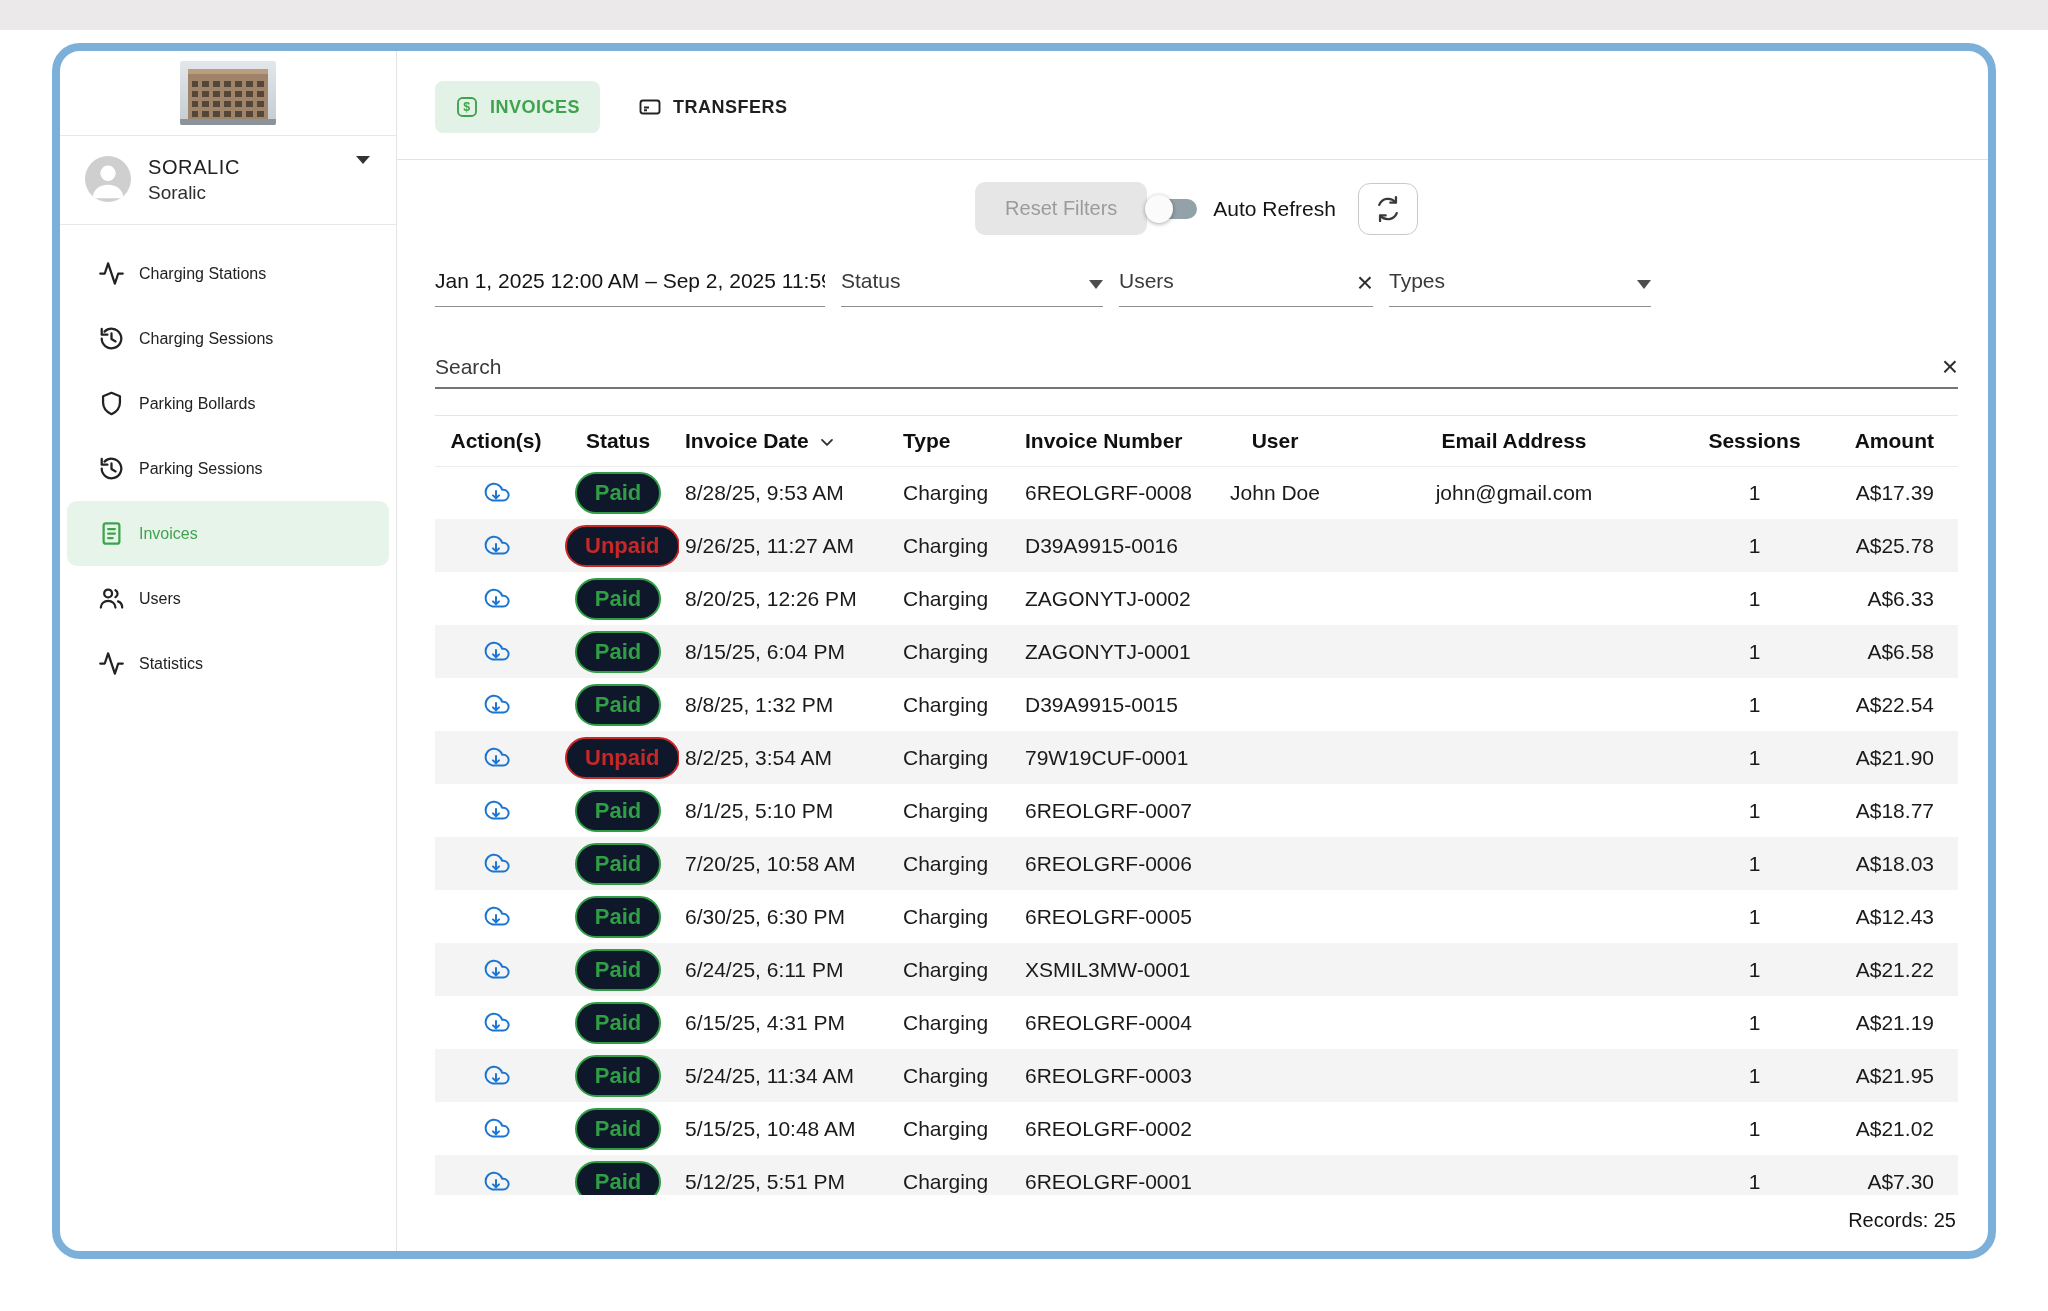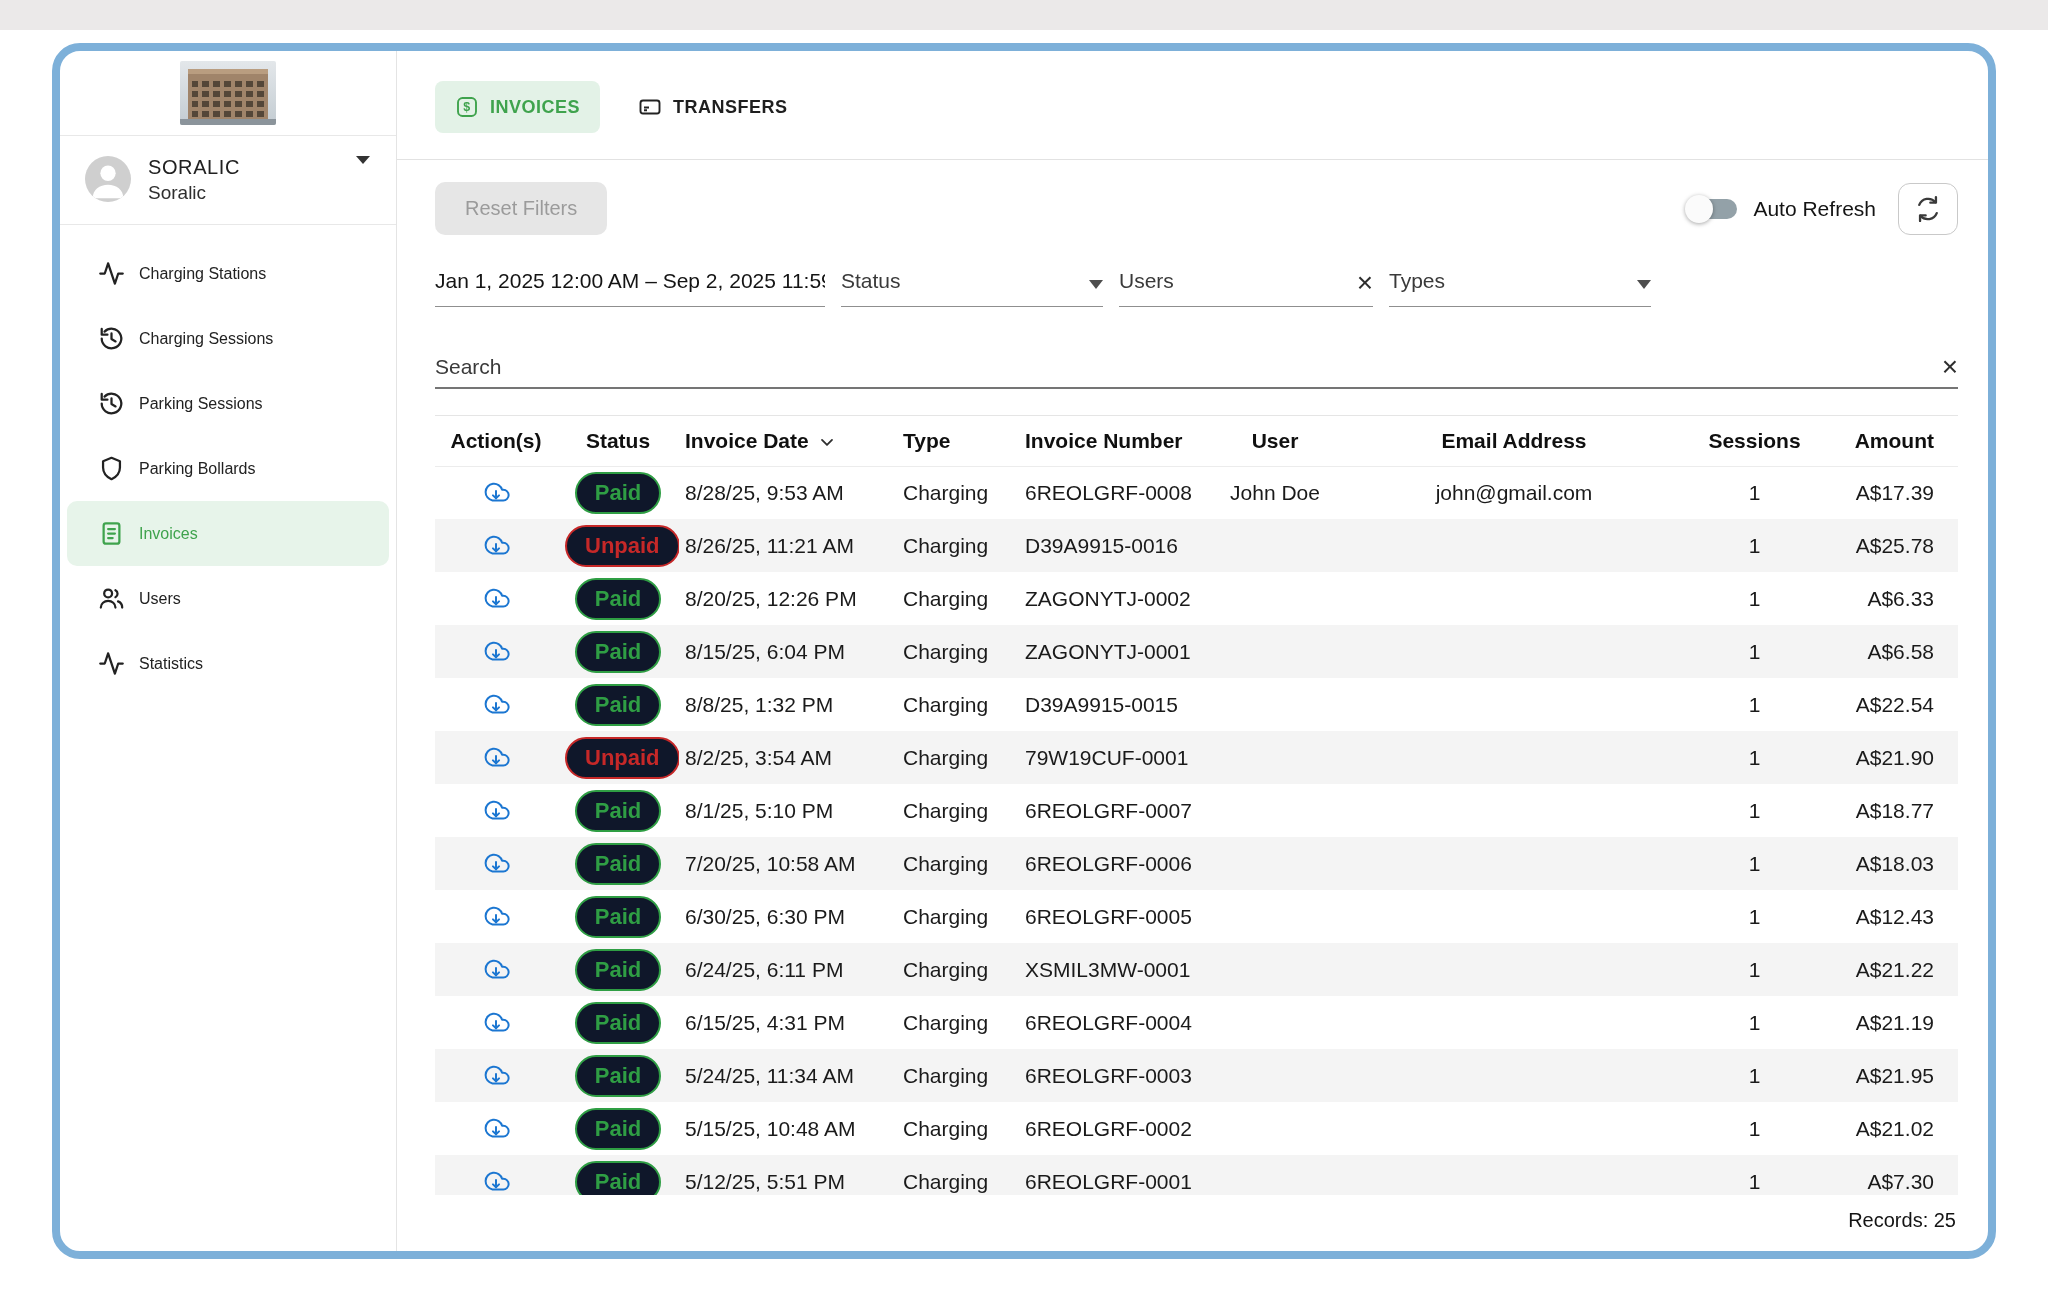--- a/index.html
+++ b/index.html
@@ -50,21 +50,21 @@
   .main { flex:1; padding:0 30px 0 38px; display:flex; flex-direction:column; }
 
   .tabbar { display:flex; align-items:center; gap:18px; padding-top:30px; }
   .tab { display:inline-flex; align-items:center; gap:11px; font-size:18px; font-weight:700;
          letter-spacing:.5px; color:#1f1f1f; padding:14px 20px; border-radius:8px; cursor:pointer; }
   .tab svg { width:24px; height:24px; display:block; }
   .tab.active { background:#e3f2e7; color:#3fa34d; }
 
   .main-divider { height:1px; background:#e2e2e2; margin:26px -30px 0 -38px; }
 
-  .toolbar { margin-top:22px; display:flex; justify-content:space-between; align-items:center; }
+  .toolbar { margin-top:22px; display:flex; justify-content:center; align-items:center; }
   .reset-btn { background:#e6e6e6; color:#9b9b9b; font-size:20px; font-weight:500; font-family:inherit;
                padding:15px 30px; border:none; border-radius:10px; cursor:default; }
   .toolbar-right { display:flex; align-items:center; }
   .switch { width:50px; height:20px; background:#93a1a8; border-radius:12px; position:relative;
             display:inline-block; cursor:pointer; flex:none; }
   .knob { position:absolute; left:-2px; top:-4px; width:28px; height:28px; background:#fbfbfb;
           border-radius:50%; box-shadow:0 1px 4px rgba(0,0,0,.35); }
   .switch-label { font-size:21px; color:#141414; margin-left:16px; }
   .refresh-btn { width:60px; height:52px; border:1px solid #c9c9c9; border-radius:12px; background:#fff;
                  display:flex; align-items:center; justify-content:center; margin-left:22px; cursor:pointer; }
@@ -174,34 +174,34 @@
               <path d="M3.3 12a8.7 8.7 0 1 0 2.5-6.1"></path>
               <polyline points="3.3 3.5 3.3 8.6 8.4 8.6"></polyline>
               <polyline points="12 7.5 12 12.5 15.6 14.6"></polyline>
             </svg>
         </span>
         <span class="nav-label">Charging Sessions</span>
       </div>
       <div class="nav-item">
         <span class="nav-icon">
           <svg viewBox="0 0 24 24" fill="none" stroke="currentColor" stroke-width="2" stroke-linecap="round" stroke-linejoin="round">
+              <path d="M12 2.5l7.5 3v5.5c0 4.8-3.2 8.4-7.5 10.5C7.7 19.4 4.5 15.8 4.5 11V5.5z"></path>
+            </svg>
+        </span>
+        <span class="nav-label">Parking Bollards</span>
+      </div>
+      <div class="nav-item">
+        <span class="nav-icon">
+          <svg viewBox="0 0 24 24" fill="none" stroke="currentColor" stroke-width="2" stroke-linecap="round" stroke-linejoin="round">
               <path d="M3.3 12a8.7 8.7 0 1 0 2.5-6.1"></path>
               <polyline points="3.3 3.5 3.3 8.6 8.4 8.6"></polyline>
               <polyline points="12 7.5 12 12.5 15.6 14.6"></polyline>
             </svg>
         </span>
         <span class="nav-label">Parking Sessions</span>
-      </div>
-      <div class="nav-item">
-        <span class="nav-icon">
-          <svg viewBox="0 0 24 24" fill="none" stroke="currentColor" stroke-width="2" stroke-linecap="round" stroke-linejoin="round">
-              <path d="M12 2.5l7.5 3v5.5c0 4.8-3.2 8.4-7.5 10.5C7.7 19.4 4.5 15.8 4.5 11V5.5z"></path>
-            </svg>
-        </span>
-        <span class="nav-label">Parking Bollards</span>
       </div>
       <div class="nav-item active">
         <span class="nav-icon">
           <svg viewBox="0 0 24 24" fill="none" stroke="currentColor" stroke-width="2" stroke-linecap="round" stroke-linejoin="round">
               <rect x="5" y="3" width="14" height="18" rx="2"></rect>
               <line x1="9" y1="8" x2="15" y2="8"></line>
               <line x1="9" y1="12" x2="15" y2="12"></line>
               <line x1="9" y1="16" x2="13" y2="16"></line>
             </svg>
         </span>
@@ -325,21 +325,21 @@
               <td>1</td>
               <td>A$17.39</td>
             </tr>
             <tr>
               <td><button class="dl-btn"><svg viewBox="0 0 24 24" fill="none" stroke="#1b76d1" stroke-width="1.7" stroke-linecap="round" stroke-linejoin="round">
                     <path d="M18.3 10.1h-1.1A7.2 7.2 0 1 0 9 19.2h9.3a4.55 4.55 0 0 0 0-9.1z"></path>
                     <path d="M12 11.2v6.2"></path>
                     <path d="M9.4 14.9l2.6 2.5 2.6-2.5"></path>
                   </svg></button></td>
               <td><span class="badge unpaid">Unpaid</span></td>
-              <td>8/26/25, 11:21 AM</td>
+              <td>9/26/25, 11:27 AM</td>
               <td>Charging</td>
               <td>D39A9915-0016</td>
               <td></td>
               <td></td>
               <td>1</td>
               <td>A$25.78</td>
             </tr>
             <tr>
               <td><button class="dl-btn"><svg viewBox="0 0 24 24" fill="none" stroke="#1b76d1" stroke-width="1.7" stroke-linecap="round" stroke-linejoin="round">
                     <path d="M18.3 10.1h-1.1A7.2 7.2 0 1 0 9 19.2h9.3a4.55 4.55 0 0 0 0-9.1z"></path>

